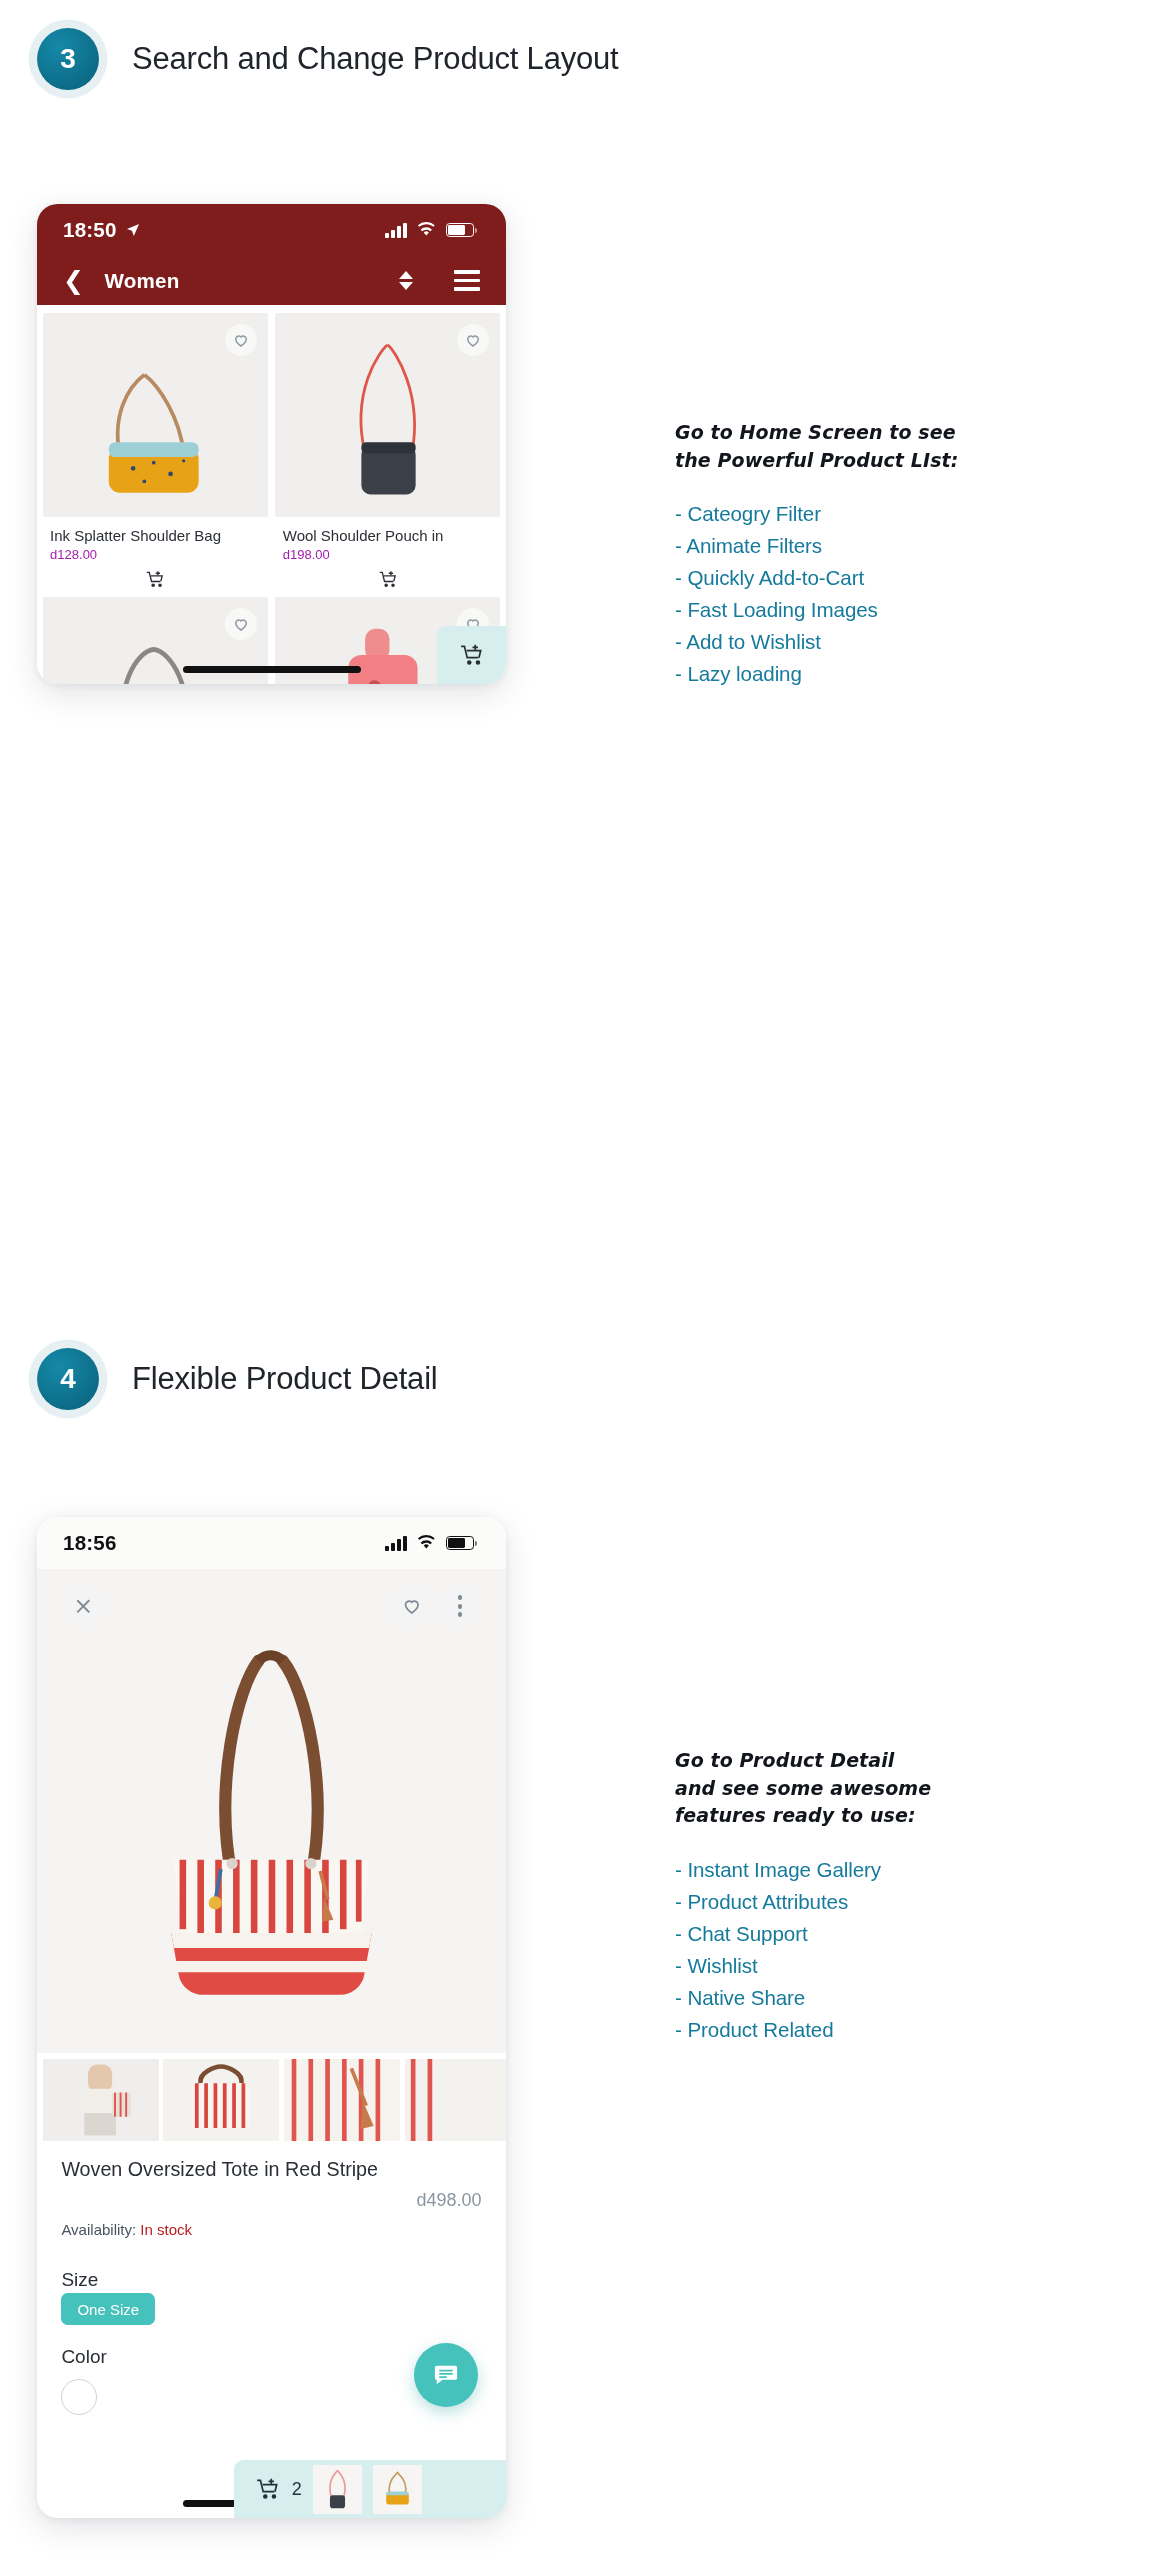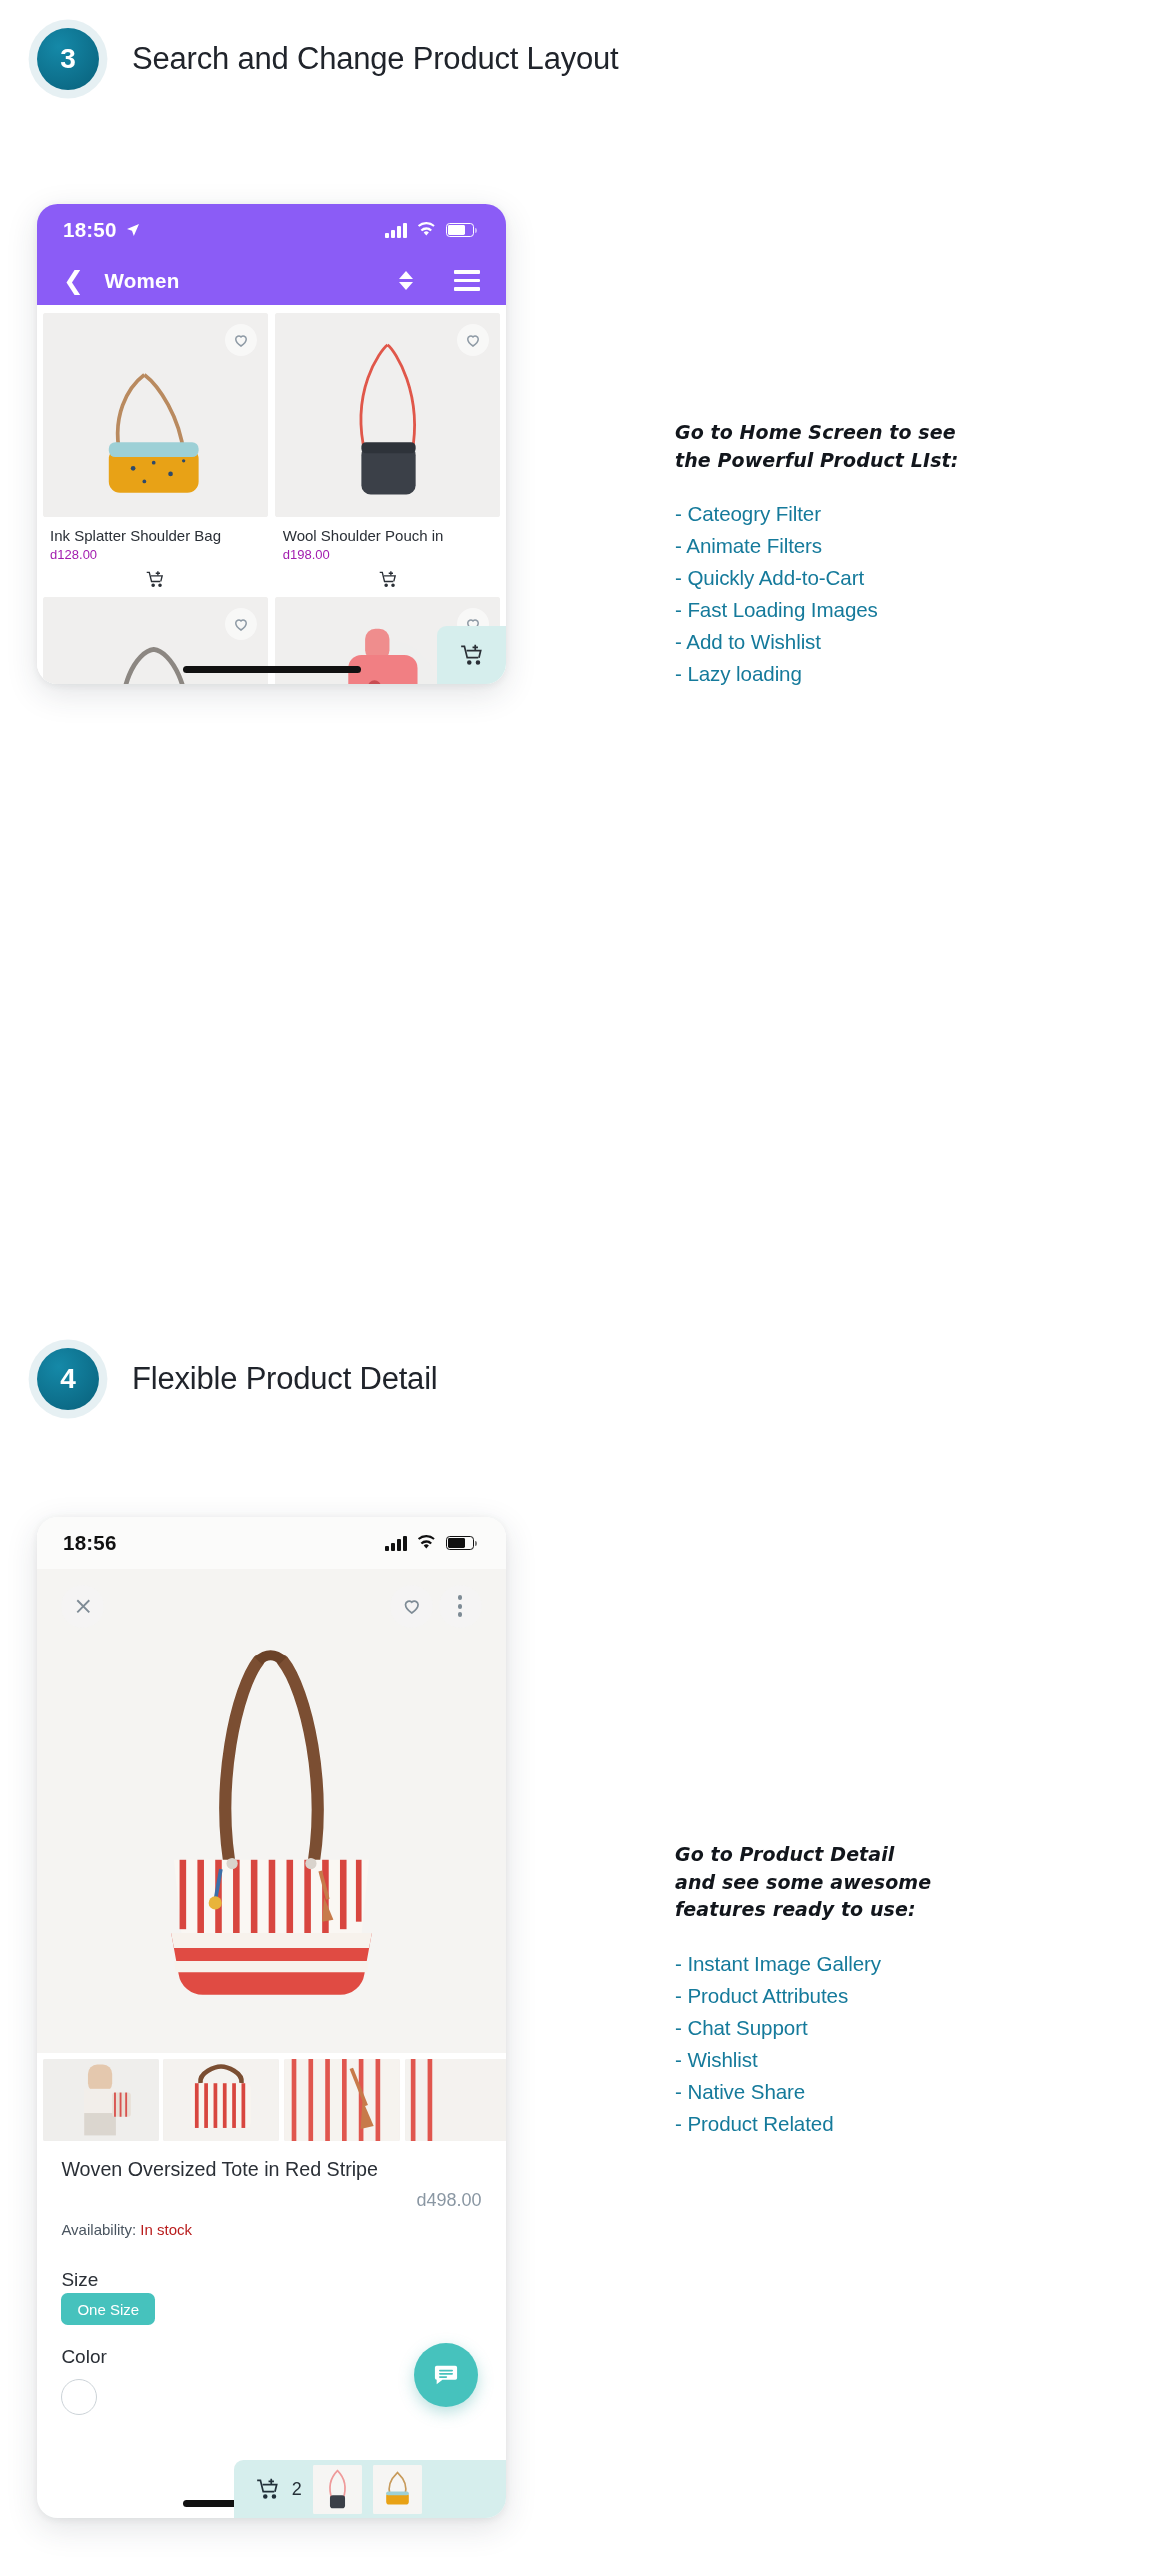--- a/index.html
+++ b/index.html
@@ -46,21 +46,21 @@
   .bars i { display:block; width:3.7px; border-radius:0.9px; background: currentColor; }
   .bars i:nth-child(1){height:4.7px;} .bars i:nth-child(2){height:7.5px;}
   .bars i:nth-child(3){height:11.2px;} .bars i:nth-child(4){height:15px;}
   .batt { width: 28px; height: 14px; border: 1.9px solid currentColor; border-radius: 3.7px; position: relative; padding: 1.4px; }
   .batt::after { content:""; position:absolute; right:-4.2px; top:3.7px; width:2.3px; height:5.6px;
     background: currentColor; border-radius: 0 1.9px 1.9px 0; opacity:.55;}
   .batt span { display:block; height:100%; background: currentColor; border-radius:1.4px; }
 
   
   #phone1 { left: 37px; top: 204px; height: 480px; }
-  .teal-head { background: #8b5cf6; color:#fff; }
+  .teal-head { background: #7f1d1d; color:#fff; }
   .navbar { height: 49px; display:flex; align-items:center; padding: 0 26px; gap: 20.6px; color:#fff; }
   .nav-back { font-size: 25px; line-height:1; font-weight:300; }
   .nav-title { font-size: 20.6px; font-weight: bold; letter-spacing:0.2px; }
   .nav-spacer { flex: 1; }
   .nav-ic { display:flex; align-items:center; justify-content:center; }
   .sortic { display:flex; flex-direction:column; gap:3.7px; align-items:center; }
   .sortic b { display:block; width:0;height:0;border-left:7.5px solid transparent;border-right:7.5px solid transparent; }
   .sortic b:first-child { border-bottom: 8.4px solid #fff; }
   .sortic b:last-child { border-top: 8.4px solid #fff; }
   .burger { display:flex; flex-direction:column; gap:4.7px; }
@@ -506,21 +506,21 @@
             <path d="M18 32 C14 18, 24 10, 26 8 C28 10, 38 18, 34 32" stroke="#c79a5a" stroke-width="1.8" fill="none"></path>
             <rect x="14" y="30" width="24" height="12" rx="3" fill="#e8a216"></rect>
             <rect x="14" y="28" width="24" height="4" rx="2" fill="#9dd0d6"></rect>
           </svg>
         </div>
       </div>
 
     </div>
   </div>
 
-  <div class="note" style="left:675px; top:1841px;">
+  <div class="note" style="left:675px; top:1747px;">
     <div class="note-head" style="white-space:pre-line;">Go to Product Detail
 and see some awesome
 features ready to use:</div>
     <div class="note-list">
       <div>- Instant Image Gallery</div>
       <div>- Product Attributes</div>
       <div>- Chat Support</div>
       <div>- Wishlist</div>
       <div>- Native Share</div>
       <div>- Product Related</div>

